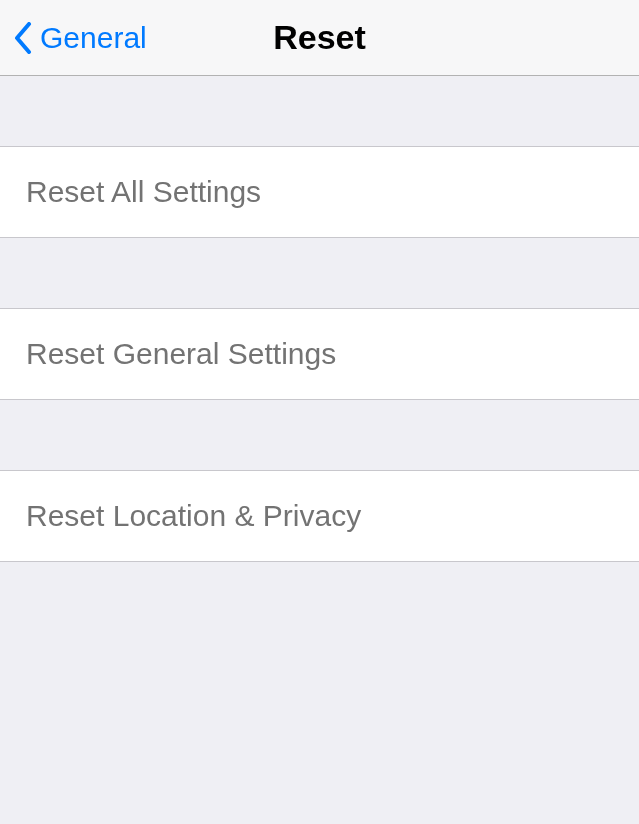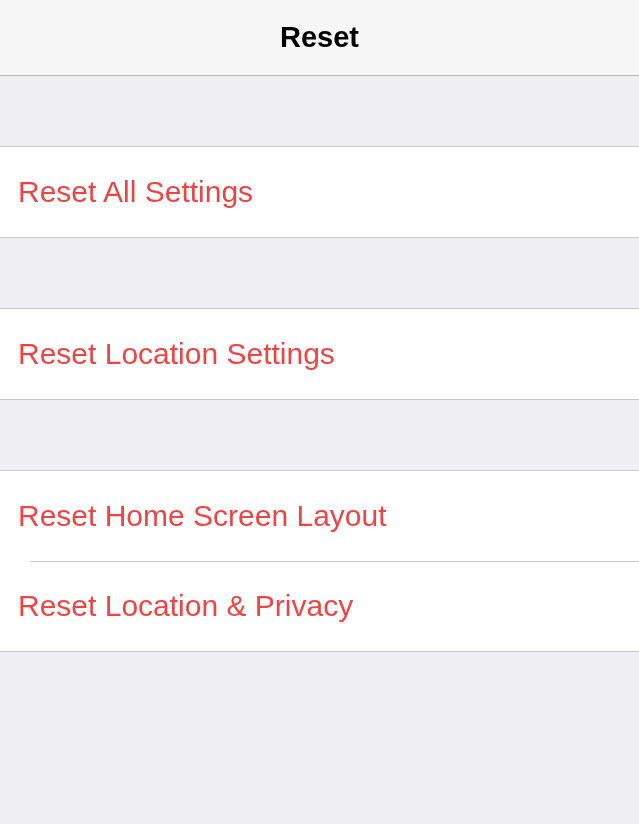--- a/index.html
+++ b/index.html
@@ -36,80 +36,85 @@
       height: 36px;
       margin-right: 6px;
       display: flex;
       align-items: center;
       justify-content: center;
     }
     .nav-title {
       position: absolute;
       left: 50%;
       transform: translateX(-50%);
-      font-size: 29px;
+      font-size: 34px;
       font-weight: 600;
       color: #000;
       text-align: center;
     }
     .section-gap {
       height: 70px;
       background-color: #efeff4;
     }
     .section {
       background-color: #fff;
       border-top: 1px solid #c8c7cc;
       border-bottom: 1px solid #c8c7cc;
     }
     .row {
       height: 90px;
       display: flex;
       align-items: center;
-      padding-left: 18px;
-      color: #ef4444;
+      padding-left: 26px;
+      color: #737373;
       font-size: 30px;
       font-weight: 400;
       cursor: pointer;
       position: relative;
     }
     .row + .row::before {
       content: "";
       position: absolute;
       top: 0;
       left: 30px;
       right: 0;
       height: 1px;
       background-color: #c8c7cc;
     }
   </style>
 </head>
 <body>
 
 <div class="nav-bar">
+  <div class="back-button">
+    <span class="back-chevron">
+      <svg width="18" height="32" viewBox="0 0 18 32" fill="none">
+        <polyline points="15,2 3,16 15,30" stroke="#007aff" stroke-width="4" fill="none" stroke-linecap="round" stroke-linejoin="round"></polyline>
+      </svg>
+    </span>
+    <span>General</span>
+  </div>
   <div class="nav-title">Reset</div>
 </div>
 
 <div class="section-gap"></div>
 
 <div class="section">
   <div class="row">
     <span>Reset All Settings</span>
   </div>
 </div>
 
 <div class="section-gap"></div>
 
 <div class="section">
   <div class="row">
-    <span>Reset Location Settings</span>
+    <span>Reset General Settings</span>
   </div>
 </div>
 
 <div class="section-gap"></div>
 
 <div class="section">
   <div class="row">
-    <span>Reset Home Screen Layout</span>
-  </div>
-  <div class="row">
     <span>Reset Location &amp; Privacy</span>
   </div>
 </div>
 
 </body></html>

